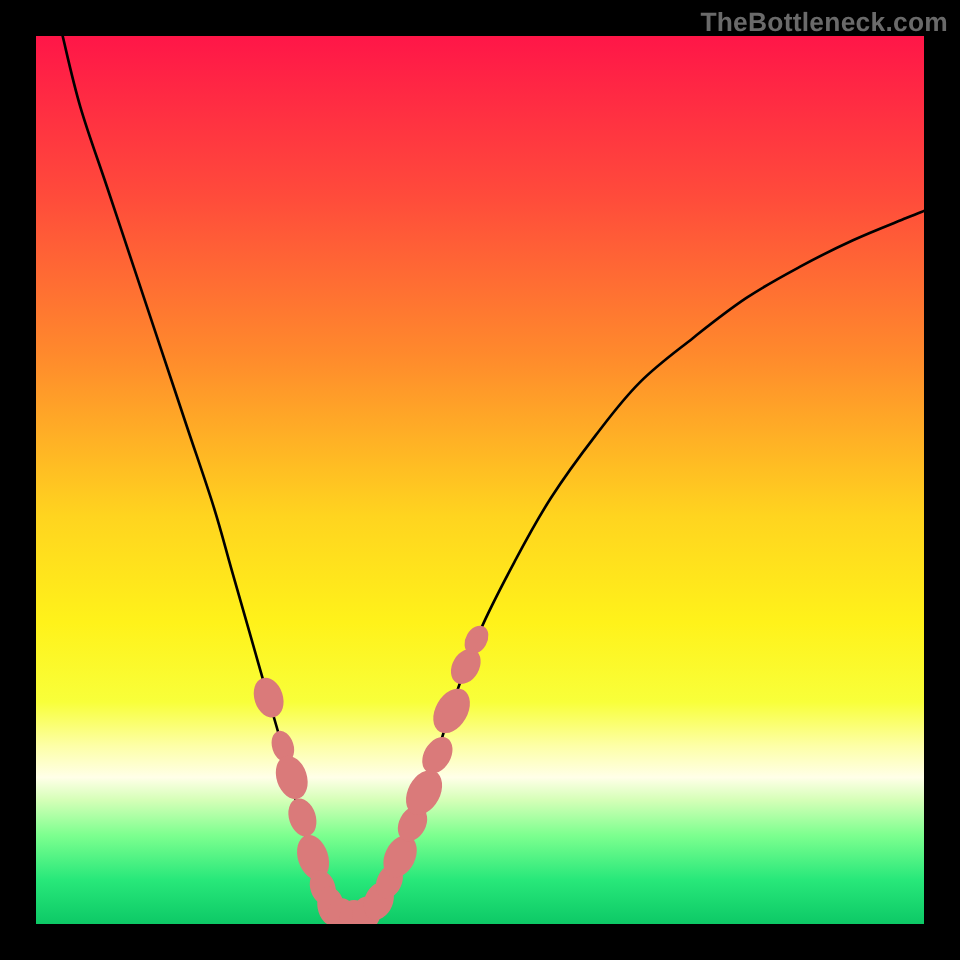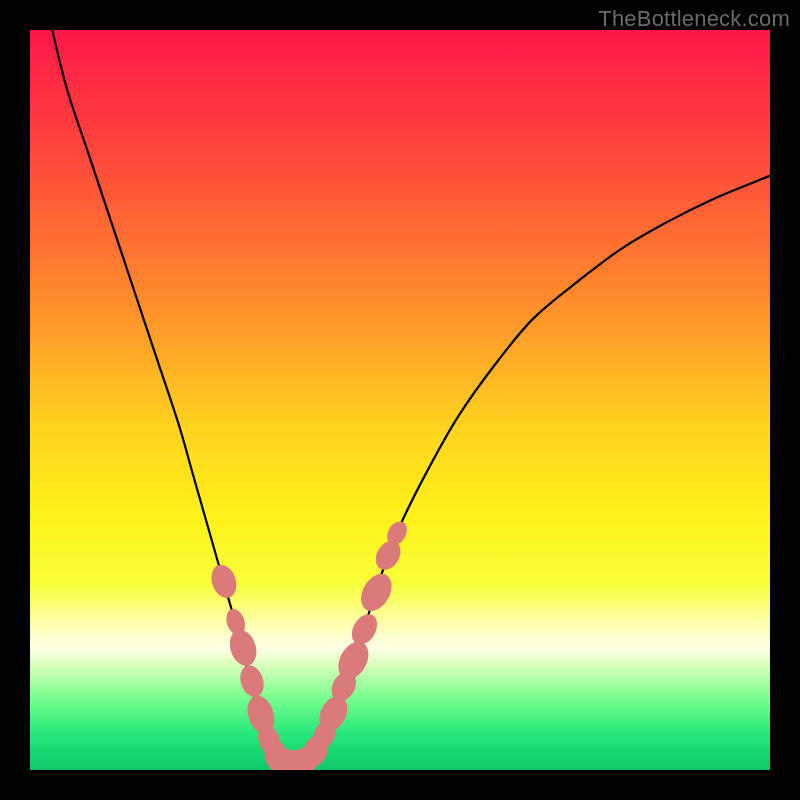--- a/index.html
+++ b/index.html
@@ -24,21 +24,21 @@
     width: 740px;
     height: 740px;
     
   }
   .watermark {
     position: absolute;
     top: 6px;
     right: 10px;
     color: #6a6a6a;
     font-size: 22px;
-    font-weight: 400;
+    font-weight: 700;
     letter-spacing: 0.2px;
     user-select: none;
   }
   svg {
     display: block;
   }
 </style>
 </head>
 <body>
 

